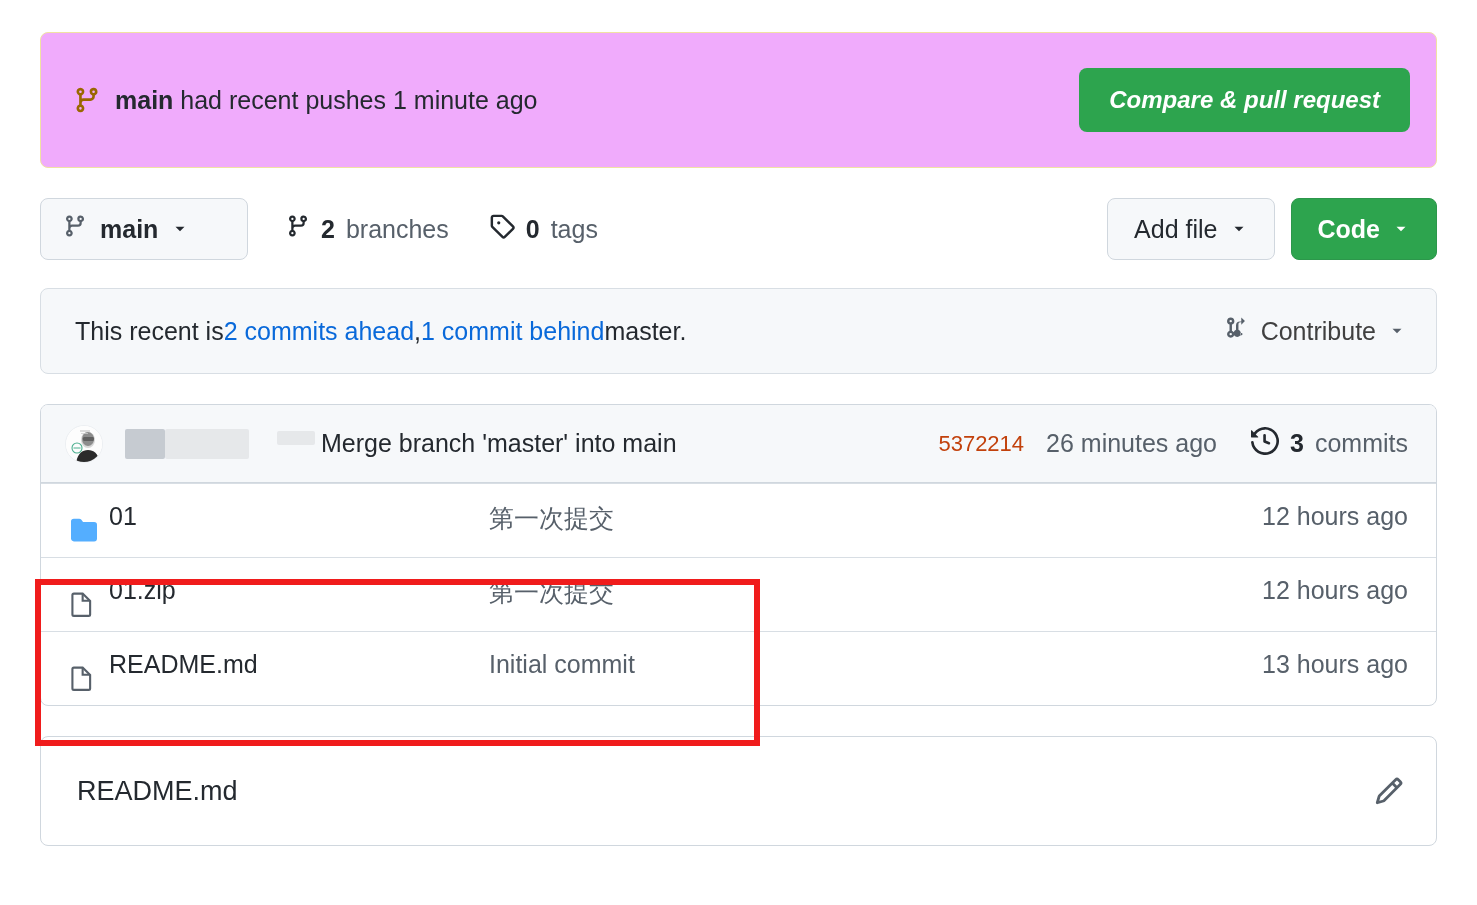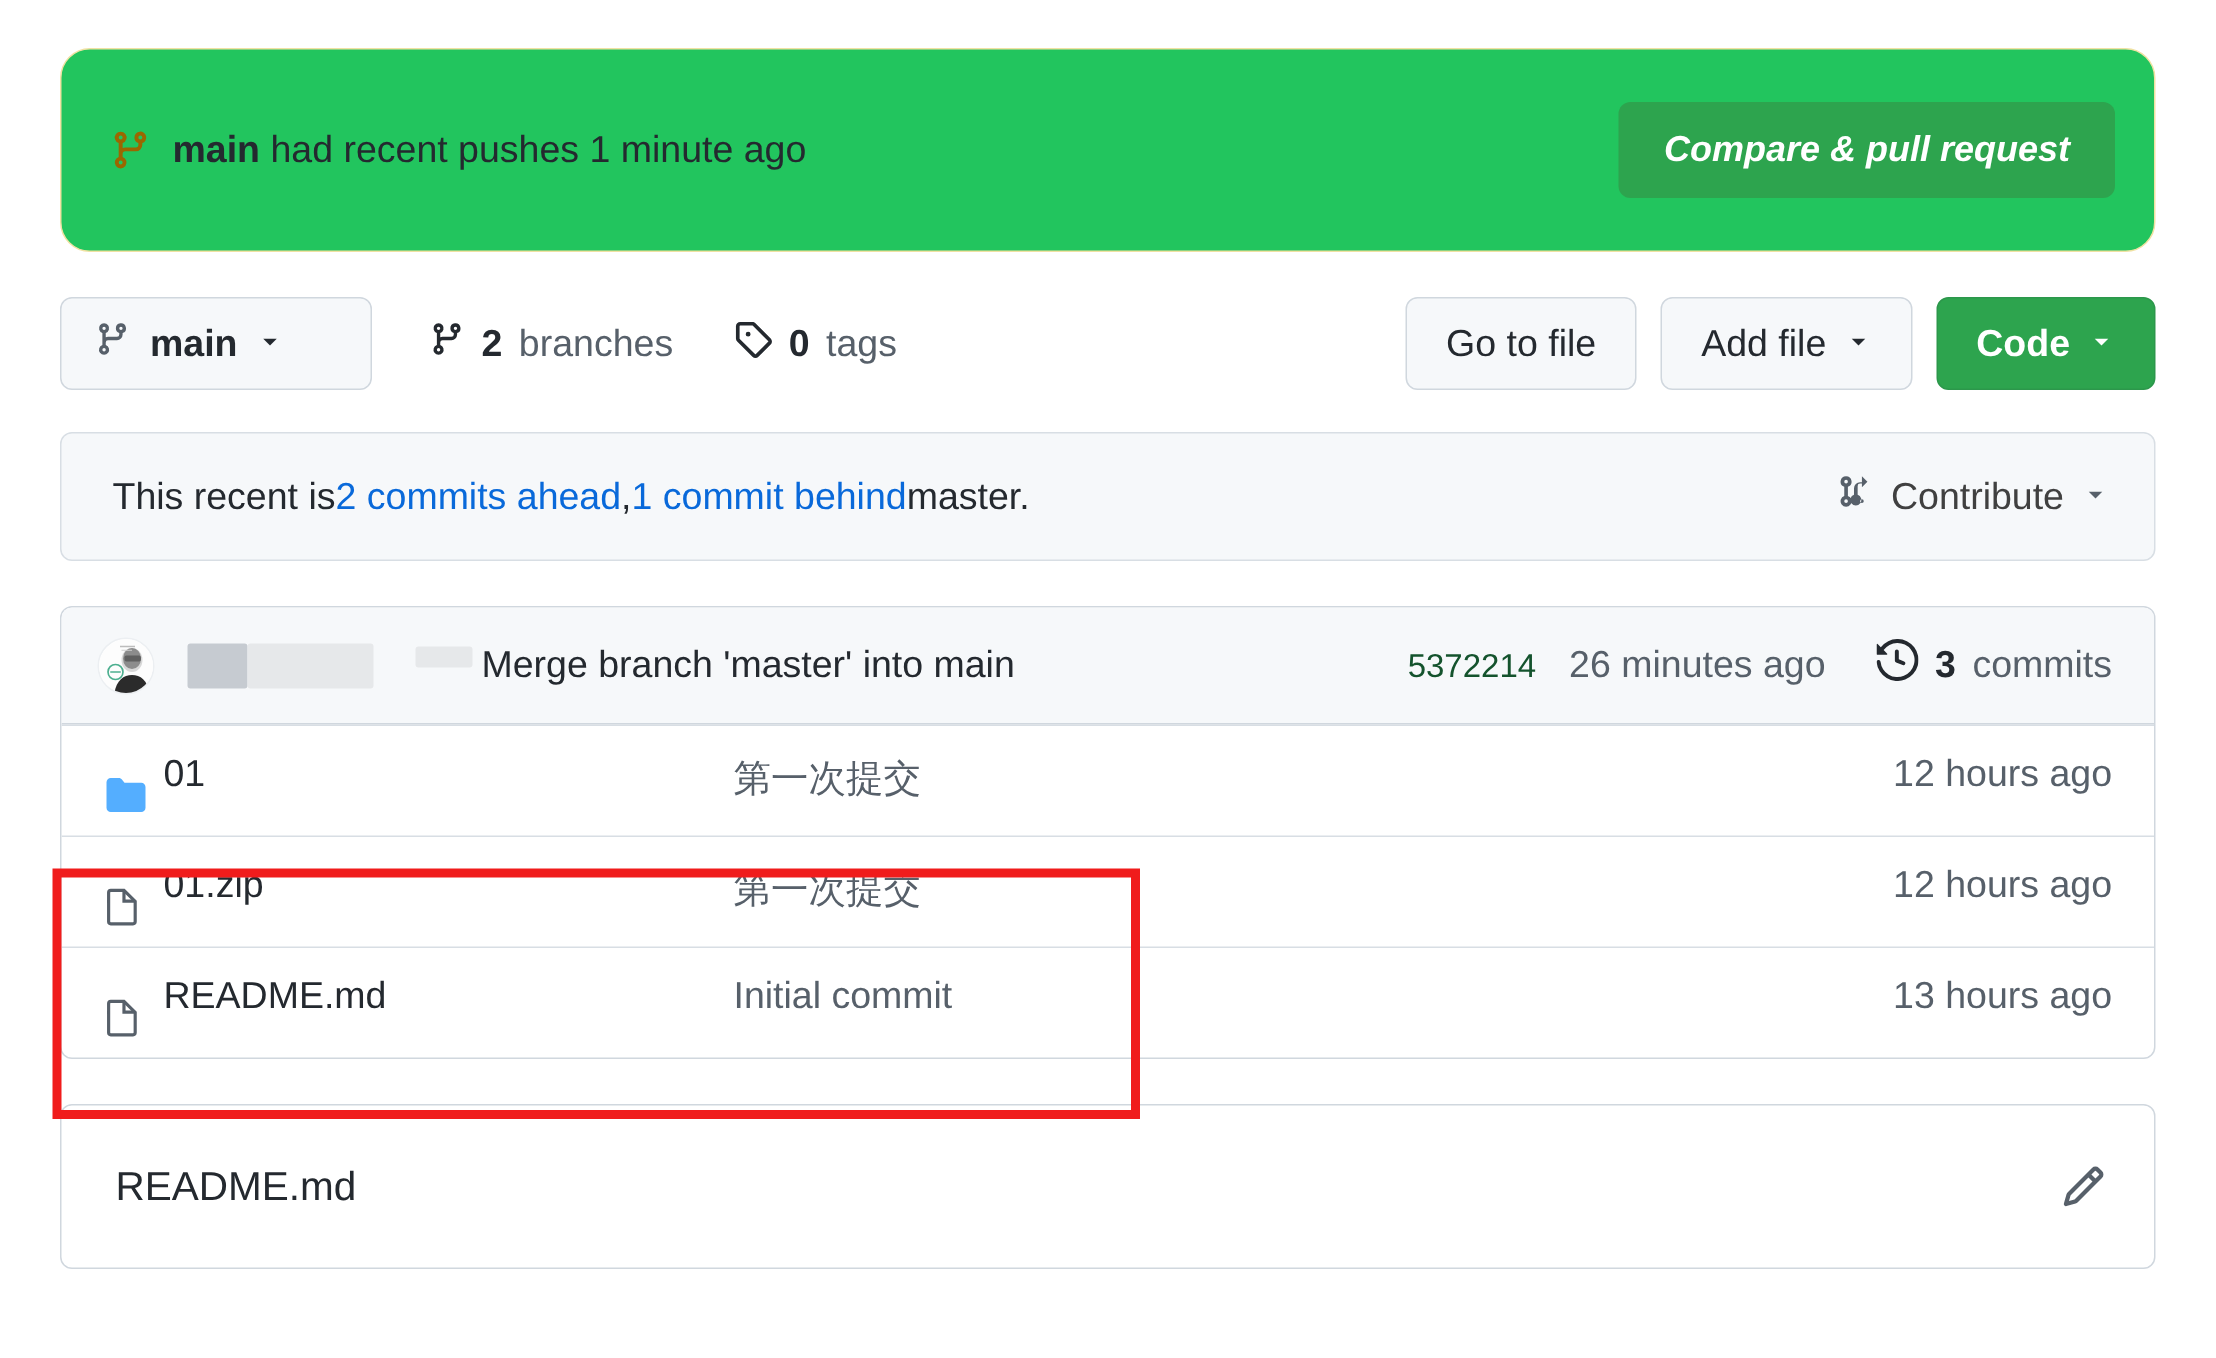--- a/index.html
+++ b/index.html
@@ -15,23 +15,23 @@
     position: relative;
     width: 1477px;
     height: 905px;
     padding: 0 40px;
   }
 
   
   .push-banner {
     margin-top: 32px;
     height: 136px;
-    background: #22c55e;
+    background: #f0abfc;
     border: 1px solid #f0e2a3;
-    border-radius: 20px;
+    border-radius: 8px;
     display: flex;
     align-items: center;
     padding: 0 26px 0 32px;
     gap: 14px;
   }
   .push-banner .branch-glyph { flex: 0 0 auto; display:flex; align-items:center; }
   .push-text {
     font-size: 25px;
     color: #24292f;
     flex: 1 1 auto;
@@ -141,21 +141,21 @@
   }
   .redact { background: #c6cbd1; height: 30px; border-radius: 2px; }
   .redact-light { background: #e6e8ea; height: 30px; border-radius: 2px; }
   .commit-msg {
     font-size: 25px; color: #24292f; white-space: nowrap;
   }
   .commit-right {
     margin-left: auto; display: flex; align-items: center; gap: 22px;
     white-space: nowrap;
   }
-  .commit-sha { font-size: 22px; color: #14532d; }
+  .commit-sha { font-size: 22px; color: #c2410c; }
   .commit-when { font-size: 25px; color: #57606a; }
   .commit-count {
     display: flex; align-items: center; gap: 11px;
     font-size: 25px; color: #57606a; cursor: pointer; margin-left: 12px;
   }
   .commit-count b { color: #24292f; font-weight: 700; }
 
   .file-row {
     height: 74px;
     display: flex;
@@ -261,21 +261,20 @@
           <svg width="26" height="26" viewBox="0 0 16 16" fill="#24292f">
             <path d="M1 7.775V2.75C1 1.784 1.784 1 2.75 1h5.025c.464 0 .91.184 1.238.513l6.25 6.25a1.75 1.75 0 0 1 0 2.474l-5.026 5.026a1.75 1.75 0 0 1-2.474 0l-6.25-6.25A1.752 1.752 0 0 1 1 7.775Zm1.5 0c0 .066.026.13.073.177l6.25 6.25a.25.25 0 0 0 .354 0l5.025-5.025a.25.25 0 0 0 0-.354l-6.25-6.25a.25.25 0 0 0-.177-.073H2.75a.25.25 0 0 0-.25.25ZM6 5a1 1 0 1 1 0 2 1 1 0 0 1 0-2Z"></path>
           </svg>
         </span>
         <b>0</b>
         <span>tags</span>
       </div>
     </div>
 
     <div class="toolbar-right">
-      <button class="btn">Go to file</button>
       <button class="btn">
         <span>Add file</span>
         <span>
           <svg width="18" height="18" viewBox="0 0 16 16" fill="#24292f">
               <path d="M4 6l4 4 4-4z"></path>
             </svg>
         </span>
       </button>
       <button class="btn btn-code">
         <span>Code</span>

